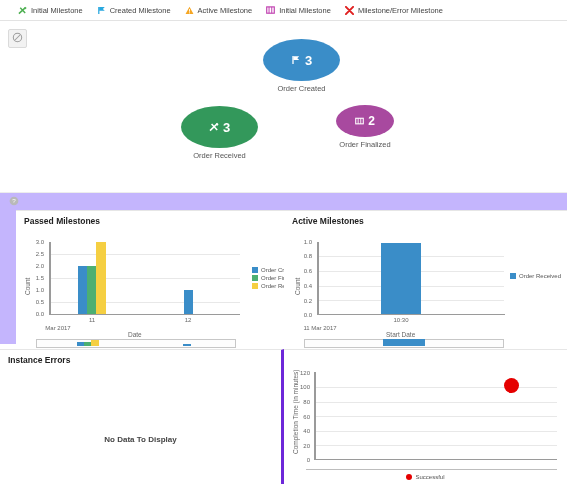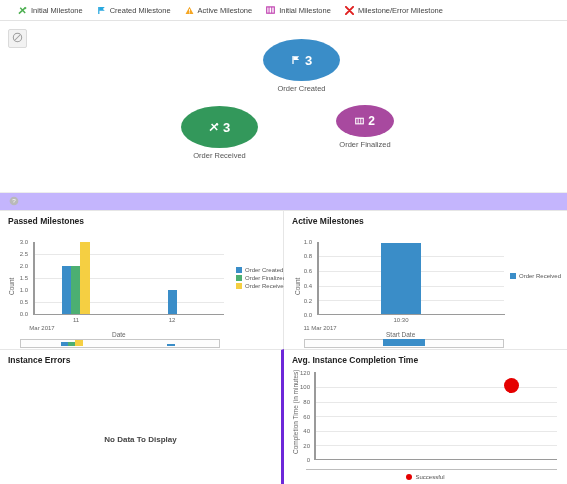--- a/index.html
+++ b/index.html
@@ -56,21 +56,21 @@
 
   
   .info-row { position: absolute; left: 0; top: 193px; width: 567px; height: 17px; }
   .help-icon { position: absolute; left: 9px; top: 3px; cursor: pointer; }
 
   .panel { position: absolute; background: #fff; border-top: 1px solid #e6e6e6; }
   .panel-title {
     position: absolute; left: 8px; top: 5px;
     font-size: 8.5px; font-weight: bold; color: #222; white-space: nowrap;
   }
-  #panel-passed   { left: 0px;   top: 210px; width: 284px; height: 139px; border-right: 1px solid #e6e6e6; }
+  #panel-passed   { left: 16px;   top: 210px; width: 284px; height: 139px; border-right: 1px solid #e6e6e6; }
   #panel-active   { left: 284px; top: 210px; width: 283px; height: 139px; }
   #panel-errors   { left: 0px;   top: 349px; width: 284px; height: 135px; border-right: 3px solid #6d28d9; }
   #panel-avgtime  { left: 284px; top: 349px; width: 283px; height: 135px; }
 
   .plot { position: absolute; }
   .axis-line { position: absolute; background: #9a9a9a; }
   .grid-line { position: absolute; height: 1px; background: #e8e8e8; }
   .ytick { position: absolute; font-size: 6px; color: #666; text-align: right; width: 22px; }
   .xtick { position: absolute; font-size: 6px; color: #666; text-align: center; }
   .axis-name { position: absolute; font-size: 6.5px; color: #666; }
@@ -314,21 +314,20 @@
       </div>
     </div>
   </div>
 
   <div class="panel" id="panel-errors">
     <div class="panel-title">Instance Errors</div>
     <div class="nodata" style="top:70px;">No Data To Display</div>
   </div>
 
   <div class="panel" id="panel-avgtime">
-    <div class="panel-title">Avg. Instance Completion Time</div>
 
     <div class="plot" style="left:0;top:0;width:283px;height:135px;">
       <div class="ytick" style="left:4px;  top:20px;">120</div>
       <div class="ytick" style="left:4px;  top:34px;">100</div>
       <div class="ytick" style="left:4px;  top:49px;">80</div>
       <div class="ytick" style="left:4px;  top:64px;">60</div>
       <div class="ytick" style="left:4px;  top:78px;">40</div>
       <div class="ytick" style="left:4px;  top:93px;">20</div>
       <div class="ytick" style="left:4px;  top:107px;">0</div>
 

